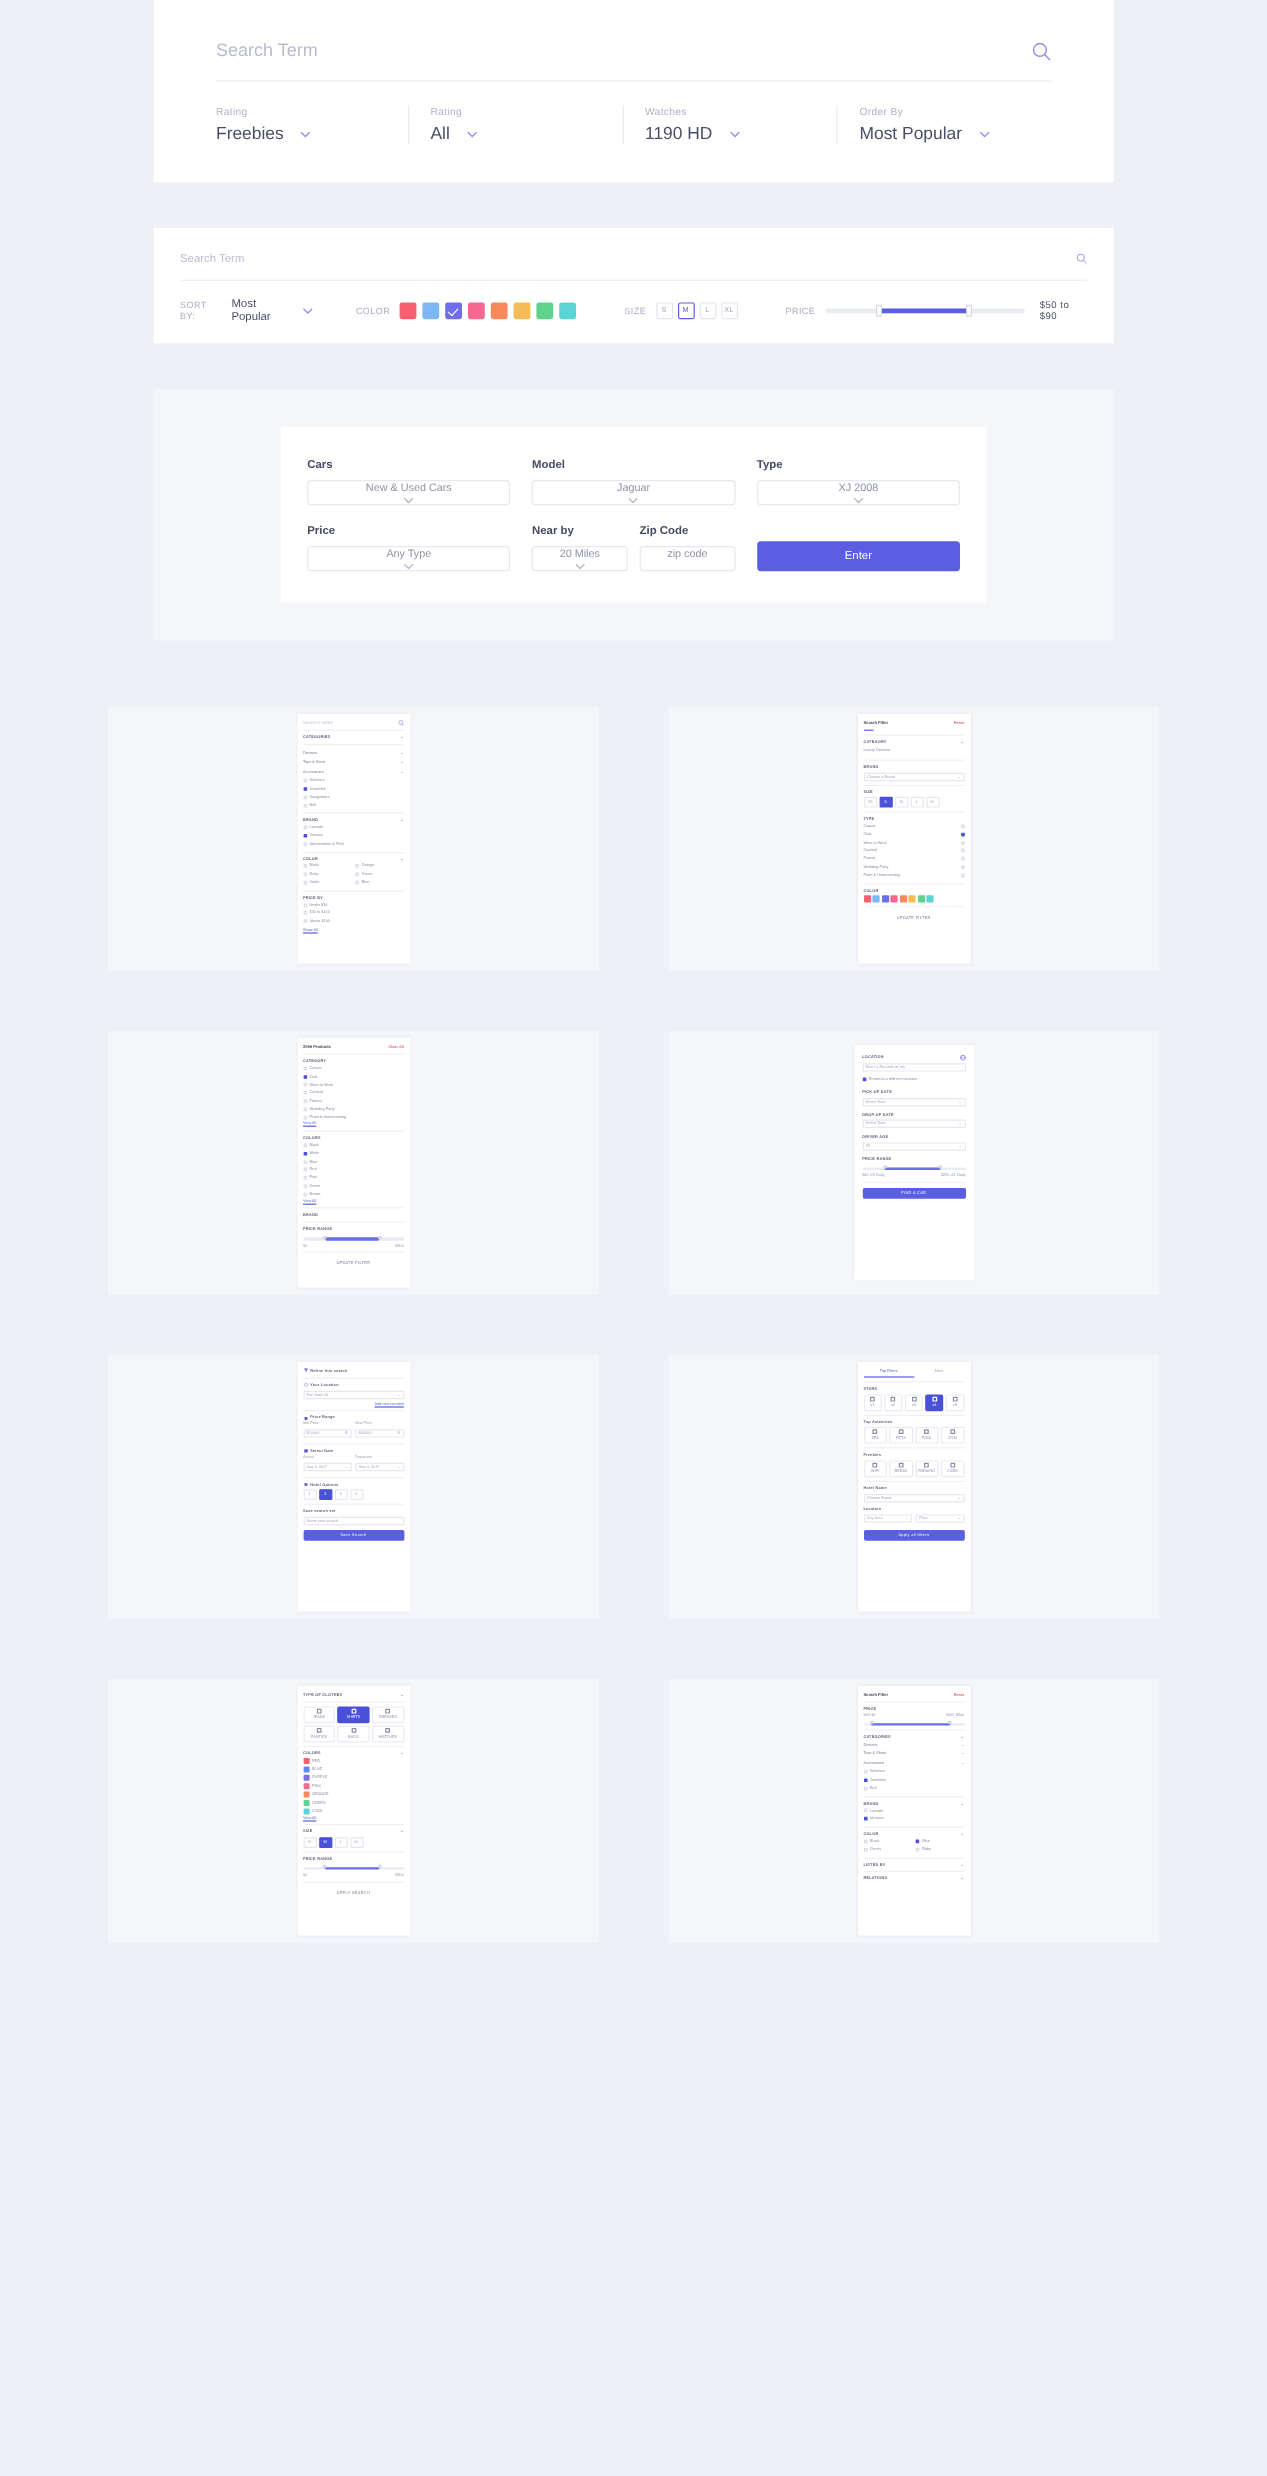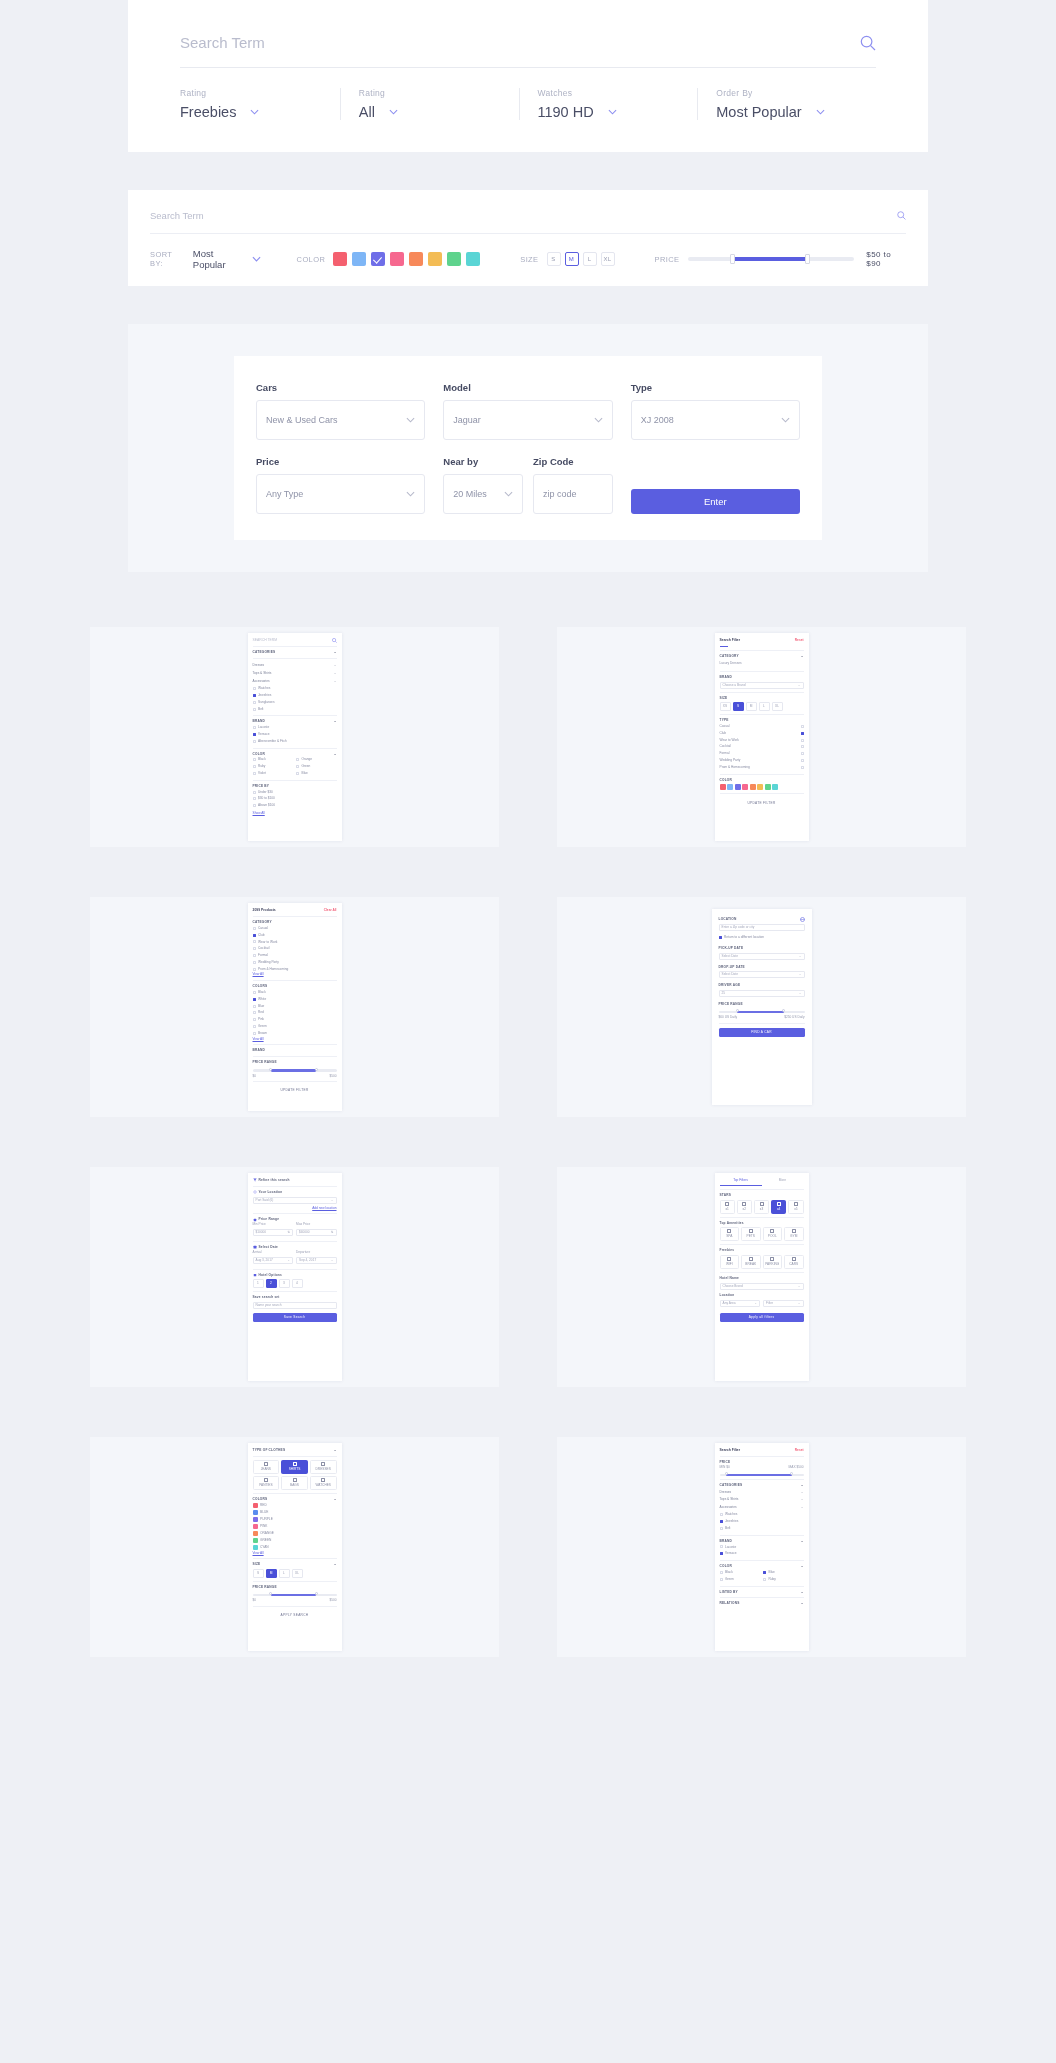--- a/index.html
+++ b/index.html
@@ -123,23 +123,23 @@
   .slider .knob { position: absolute; top: -3px; width: 5px; height: 10px; background: #fff; border: 1px solid #d6d8e4; border-radius: 1px; }
   .p2-price { font-size: 8px; color: #4a4e66; margin-left: 12px; }
 
   
   .panel3 { margin: 38px 128px 0; background: #f4f6fa; padding: 32px 0; }
   .p3-card { width: 588px; margin: 0 auto; background: #fff; padding: 26px 22px; }
   .p3-grid { display: flex; gap: 18px; margin-bottom: 16px; }
   .p3-col { flex: 1; }
   .p3-lab { font-size: 9.5px; color: #464b63; font-weight: 600; margin-bottom: 7px; }
   .p3-sel {
-    height: 40px; border: 1px solid #e6e8f0; border-radius: 3px;
+    height: 21px; border: 1px solid #e6e8f0; border-radius: 3px;
     display: flex; align-items: center; justify-content: space-between;
-    padding: 0 9px; font-size: 9px; color: #8f93a8;
+    padding: 0 9px; font-size: 9px; color: #8f93a8; flex-direction: column;
   }
   .p3-row2 { display: flex; gap: 18px; align-items: flex-end; }
   .p3-btn {
     flex: 1; height: 25px; background: #5a5ee0; color: #fff; border: 0;
     border-radius: 3px; font-size: 9.5px; font-family: "Liberation Sans", sans-serif;
     cursor: pointer;
   }
 
   
   .mockgrid {

